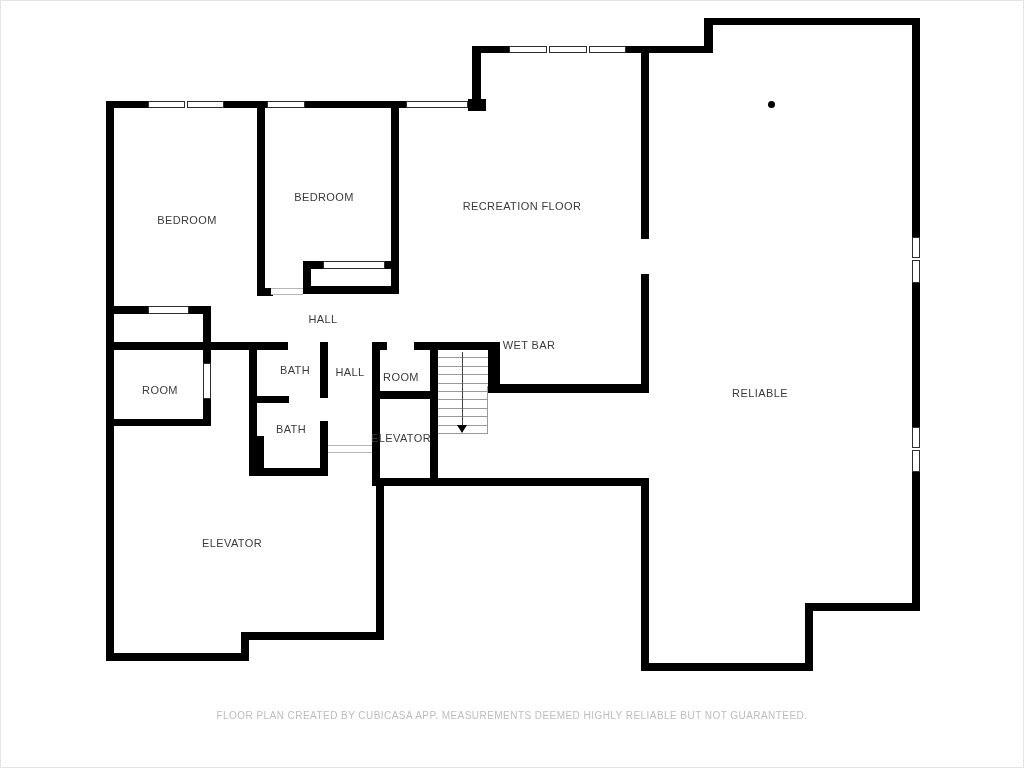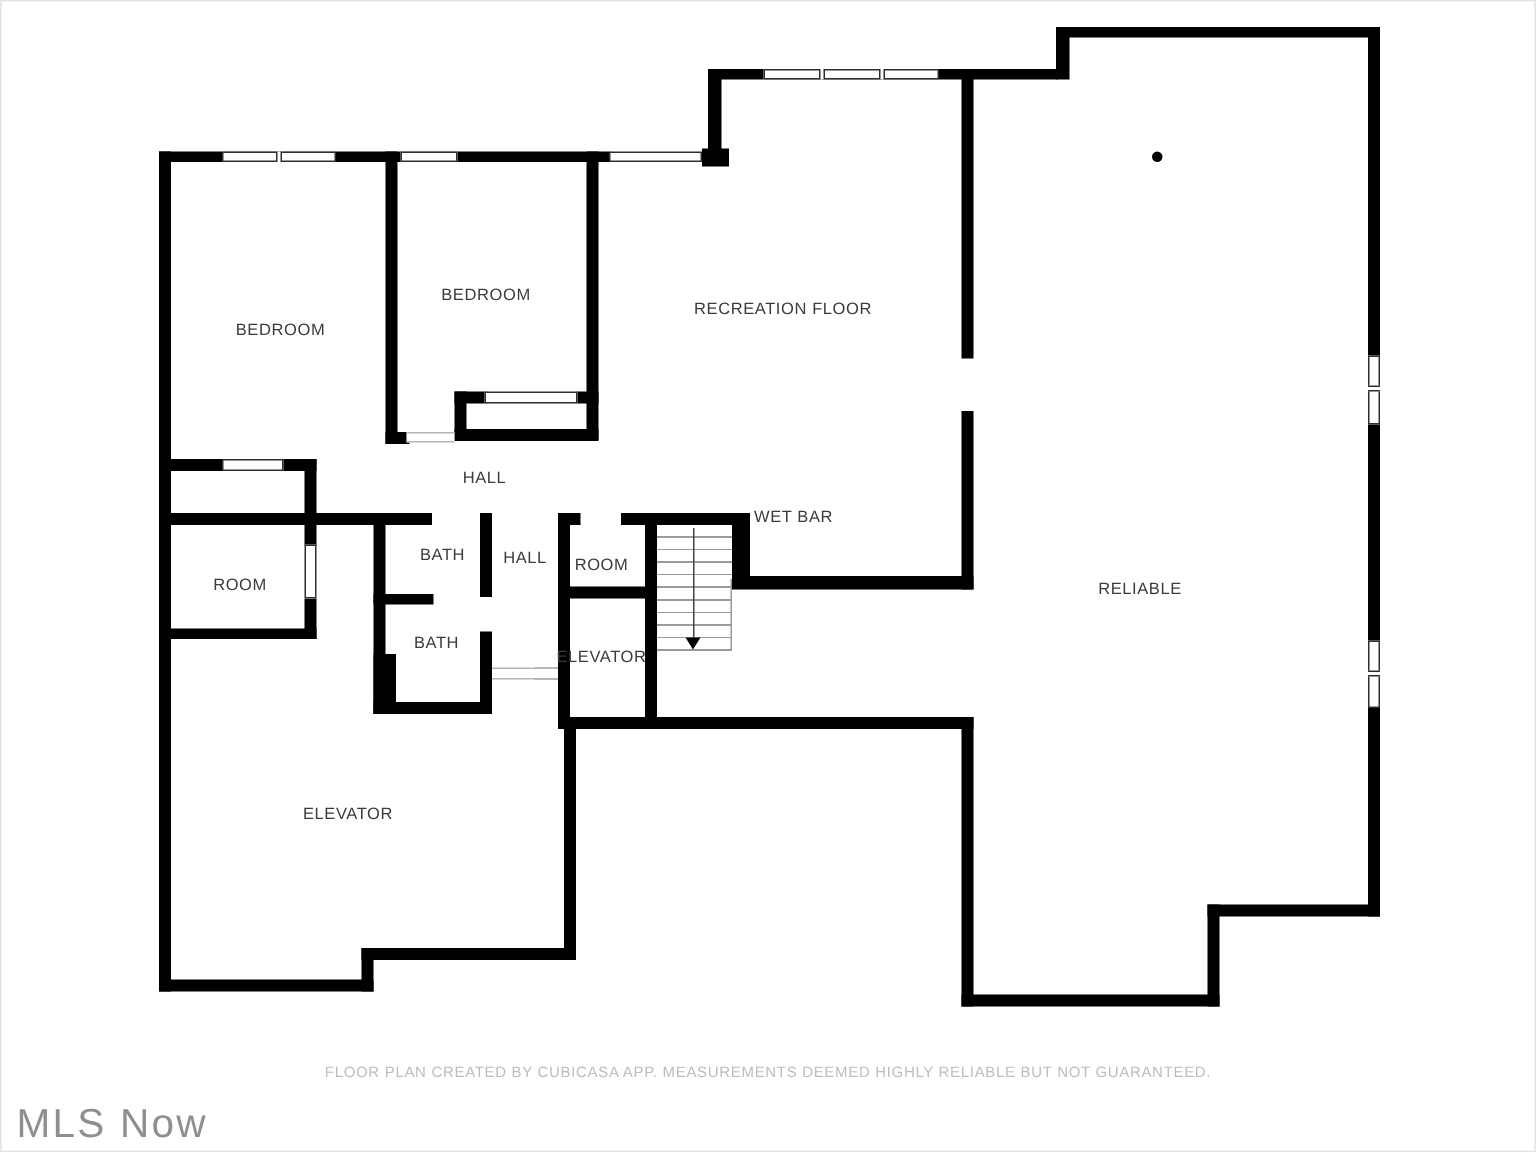--- a/index.html
+++ b/index.html
@@ -106,16 +106,15 @@
   <div class="lbl" style="left:528px;top:344px">WET BAR</div>
   <div class="lbl" style="left:294px;top:369px">BATH</div>
   <div class="lbl" style="left:349px;top:371px">HALL</div>
   <div class="lbl" style="left:400px;top:376px">ROOM</div>
   <div class="lbl" style="left:159px;top:389px">ROOM</div>
   <div class="lbl" style="left:759px;top:392px">RELIABLE</div>
   <div class="lbl" style="left:290px;top:428px">BATH</div>
   <div class="lbl" style="left:400px;top:437px">ELEVATOR</div>
   <div class="lbl" style="left:231px;top:542px">ELEVATOR</div>
 
-  <div class="logo">MLS Now</div>
   <div class="disclaimer">FLOOR PLAN CREATED BY CUBICASA APP. MEASUREMENTS DEEMED HIGHLY RELIABLE BUT NOT GUARANTEED.</div>
 
 </div>
 
 </body></html>

